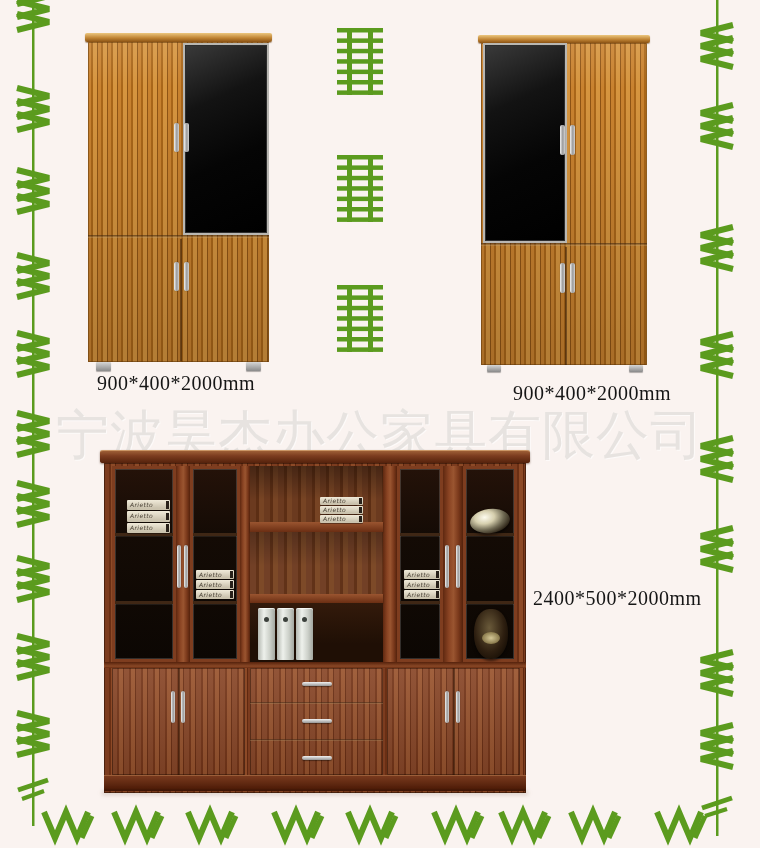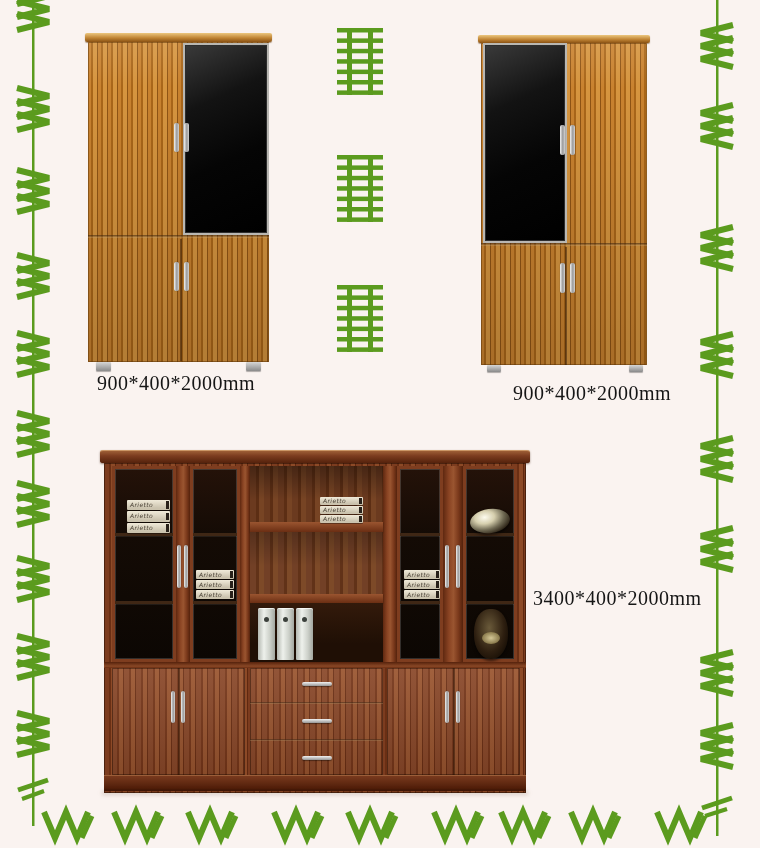--- a/index.html
+++ b/index.html
@@ -131,20 +131,21 @@
     box-shadow:0 2px 3px rgba(0,0,0,.6);
   }
   .jar-label{position:absolute;left:50%;top:46%;width:18px;height:12px;margin-left:-9px;border-radius:50%;
     background:radial-gradient(#e3d6a2,#8a7a4a 75%);opacity:.9;}
 </style>
 </head>
 <body>
 
 <div id="canvas">
 
+  <div class="watermark">宁波昊杰办公家具有限公司</div>
 
   <svg id="deco" width="760" height="848" viewBox="0 0 760 848">
       <rect x="32" y="0" width="2.5" height="826" fill="#5b9b1e"></rect>
       <rect x="716" y="0" width="2.5" height="836" fill="#5b9b1e"></rect>
       <g>
         <path d="M 17,-12 L 49,-4 L 17,4" fill="none" stroke="#5b9b1e" stroke-width="6"></path>
         <path d="M 17,1 L 49,9 L 17,17" fill="none" stroke="#5b9b1e" stroke-width="6"></path>
         <path d="M 17,14 L 49,22 L 17,30" fill="none" stroke="#5b9b1e" stroke-width="6"></path>
       </g>
       <g>
@@ -453,15 +454,15 @@
       <div class="vhandle" style="left:58px;top:23px;height:32px;width:4px"></div>
       <div class="vhandle" style="left:69px;top:23px;height:32px;width:4px"></div>
     </div>
 
     <div class="plinth" style="left:4px;top:325px;width:422px;height:16px"></div>
     <div class="floor-shadow" style="left:2px;top:341px;width:426px;height:4px"></div>
   </div>
 
   <div class="dim-label" style="left:97px;top:372px">900*400*2000mm</div>
   <div class="dim-label" style="left:513px;top:382px">900*400*2000mm</div>
-  <div class="dim-label" style="left:533px;top:587px">3400*400*2000mm</div>
+  <div class="dim-label" style="left:533px;top:587px">2400*500*2000mm</div>
 
 </div>
 
 </body></html>

